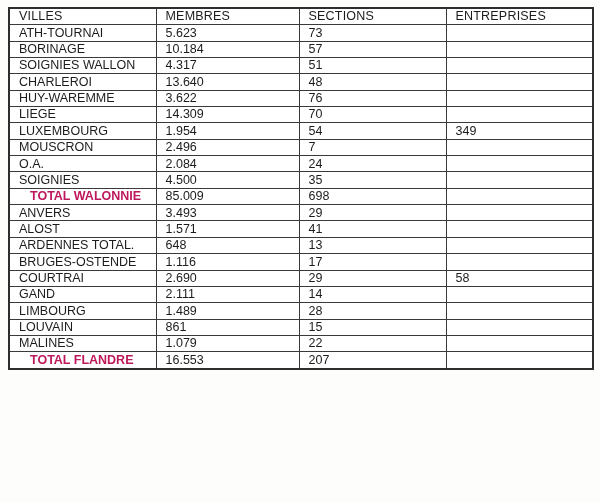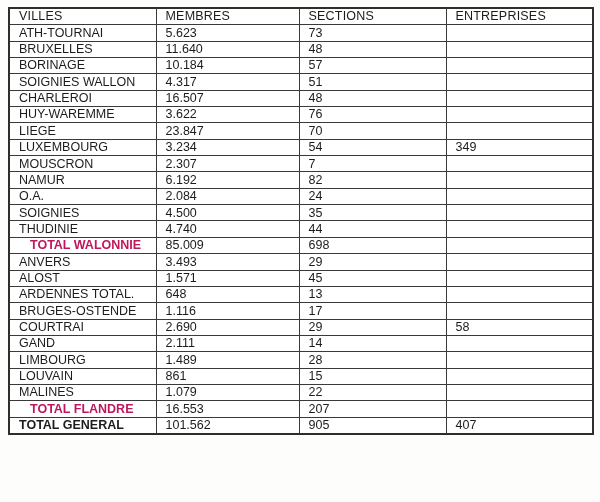--- a/index.html
+++ b/index.html
@@ -76,107 +76,89 @@
       </tr>
     </thead>
     <tbody>
         <tr class="row-normal">
           <td>ATH-TOURNAI</td>
           <td>5.623</td>
           <td>73</td>
           <td></td>
         </tr>
         <tr class="row-normal">
-          <td>BRUXELLES</td>
-          <td>11.640</td>
-          <td>48</td>
-          <td></td>
-        </tr>
-        <tr class="row-normal">
           <td>BORINAGE</td>
           <td>10.184</td>
           <td>57</td>
           <td></td>
         </tr>
         <tr class="row-normal">
           <td>SOIGNIES WALLON</td>
           <td>4.317</td>
           <td>51</td>
           <td></td>
         </tr>
         <tr class="row-normal">
           <td>CHARLEROI</td>
-          <td>16.507</td>
+          <td>13.640</td>
           <td>48</td>
           <td></td>
         </tr>
         <tr class="row-normal">
           <td>HUY-WAREMME</td>
           <td>3.622</td>
           <td>76</td>
           <td></td>
         </tr>
         <tr class="row-normal">
           <td>LIEGE</td>
-          <td>23.847</td>
+          <td>14.309</td>
           <td>70</td>
           <td></td>
         </tr>
         <tr class="row-normal">
           <td>LUXEMBOURG</td>
-          <td>3.234</td>
+          <td>1.954</td>
           <td>54</td>
           <td>349</td>
         </tr>
         <tr class="row-normal">
           <td>MOUSCRON</td>
-          <td>2.307</td>
+          <td>2.496</td>
           <td>7</td>
-          <td></td>
-        </tr>
-        <tr class="row-normal">
-          <td>NAMUR</td>
-          <td>6.192</td>
-          <td>82</td>
           <td></td>
         </tr>
         <tr class="row-normal">
           <td>O.A.</td>
           <td>2.084</td>
           <td>24</td>
           <td></td>
         </tr>
         <tr class="row-normal">
           <td>SOIGNIES</td>
           <td>4.500</td>
           <td>35</td>
-          <td></td>
-        </tr>
-        <tr class="row-normal">
-          <td>THUDINIE</td>
-          <td>4.740</td>
-          <td>44</td>
           <td></td>
         </tr>
         <tr class="row-total-red">
           <td>TOTAL WALONNIE</td>
           <td>85.009</td>
           <td>698</td>
           <td></td>
         </tr>
         <tr class="row-normal">
           <td>ANVERS</td>
           <td>3.493</td>
           <td>29</td>
           <td></td>
         </tr>
         <tr class="row-normal">
           <td>ALOST</td>
           <td>1.571</td>
-          <td>45</td>
+          <td>41</td>
           <td></td>
         </tr>
         <tr class="row-normal">
           <td>ARDENNES TOTAL.</td>
           <td>648</td>
           <td>13</td>
           <td></td>
         </tr>
         <tr class="row-normal">
           <td>BRUGES-OSTENDE</td>
@@ -212,22 +194,16 @@
           <td>MALINES</td>
           <td>1.079</td>
           <td>22</td>
           <td></td>
         </tr>
         <tr class="row-total-red">
           <td>TOTAL FLANDRE</td>
           <td>16.553</td>
           <td>207</td>
           <td></td>
-        </tr>
-        <tr class="row-total-bold">
-          <td>TOTAL GENERAL</td>
-          <td>101.562</td>
-          <td>905</td>
-          <td>407</td>
         </tr>
       </tbody>
   </table>
 </div>
 
 </body></html>

